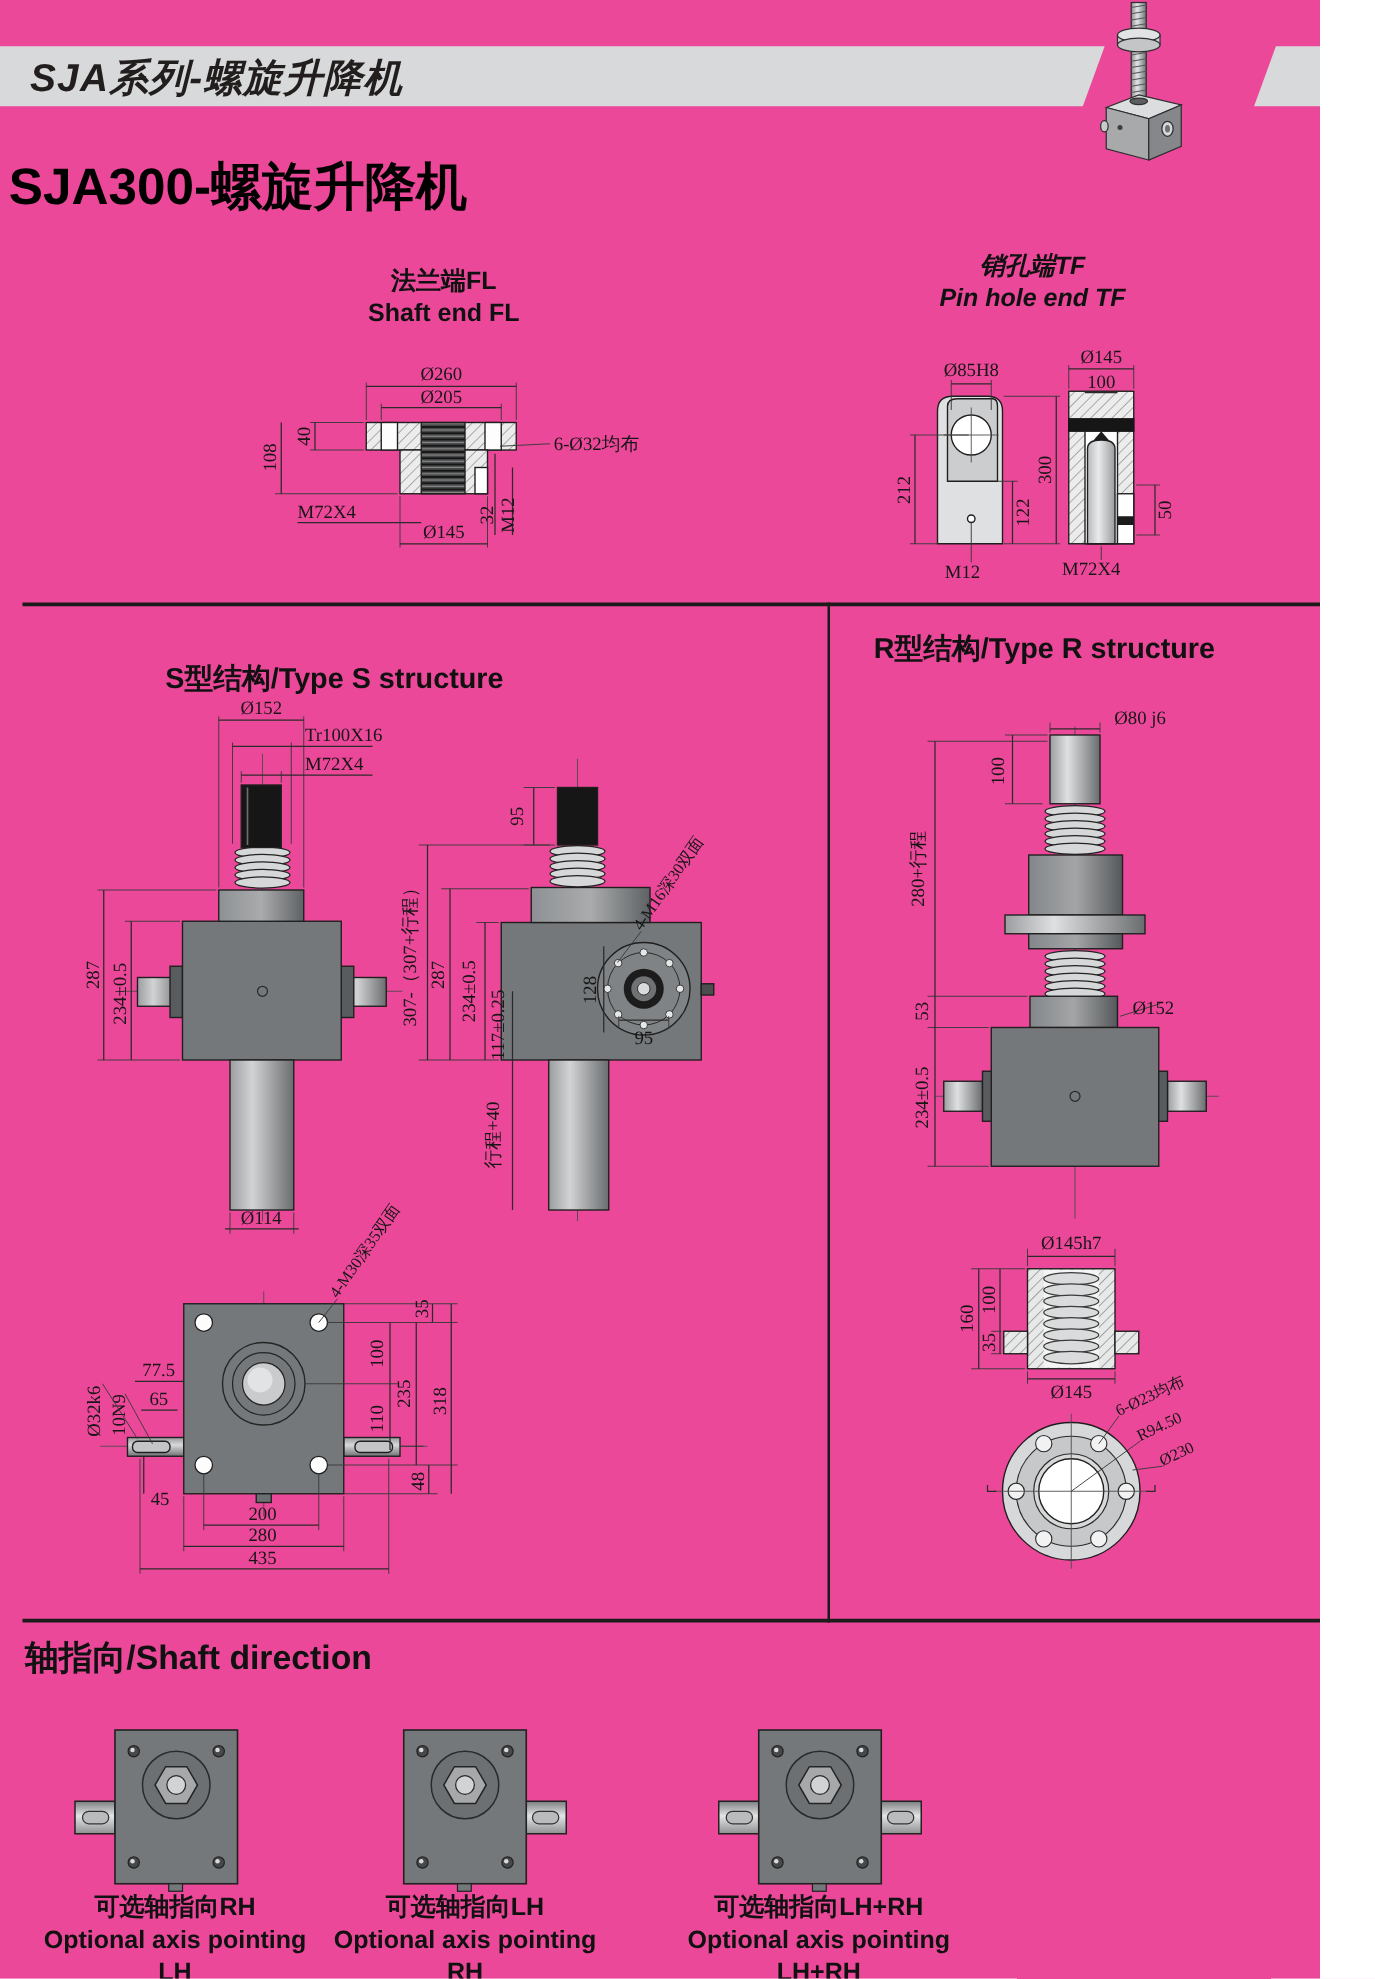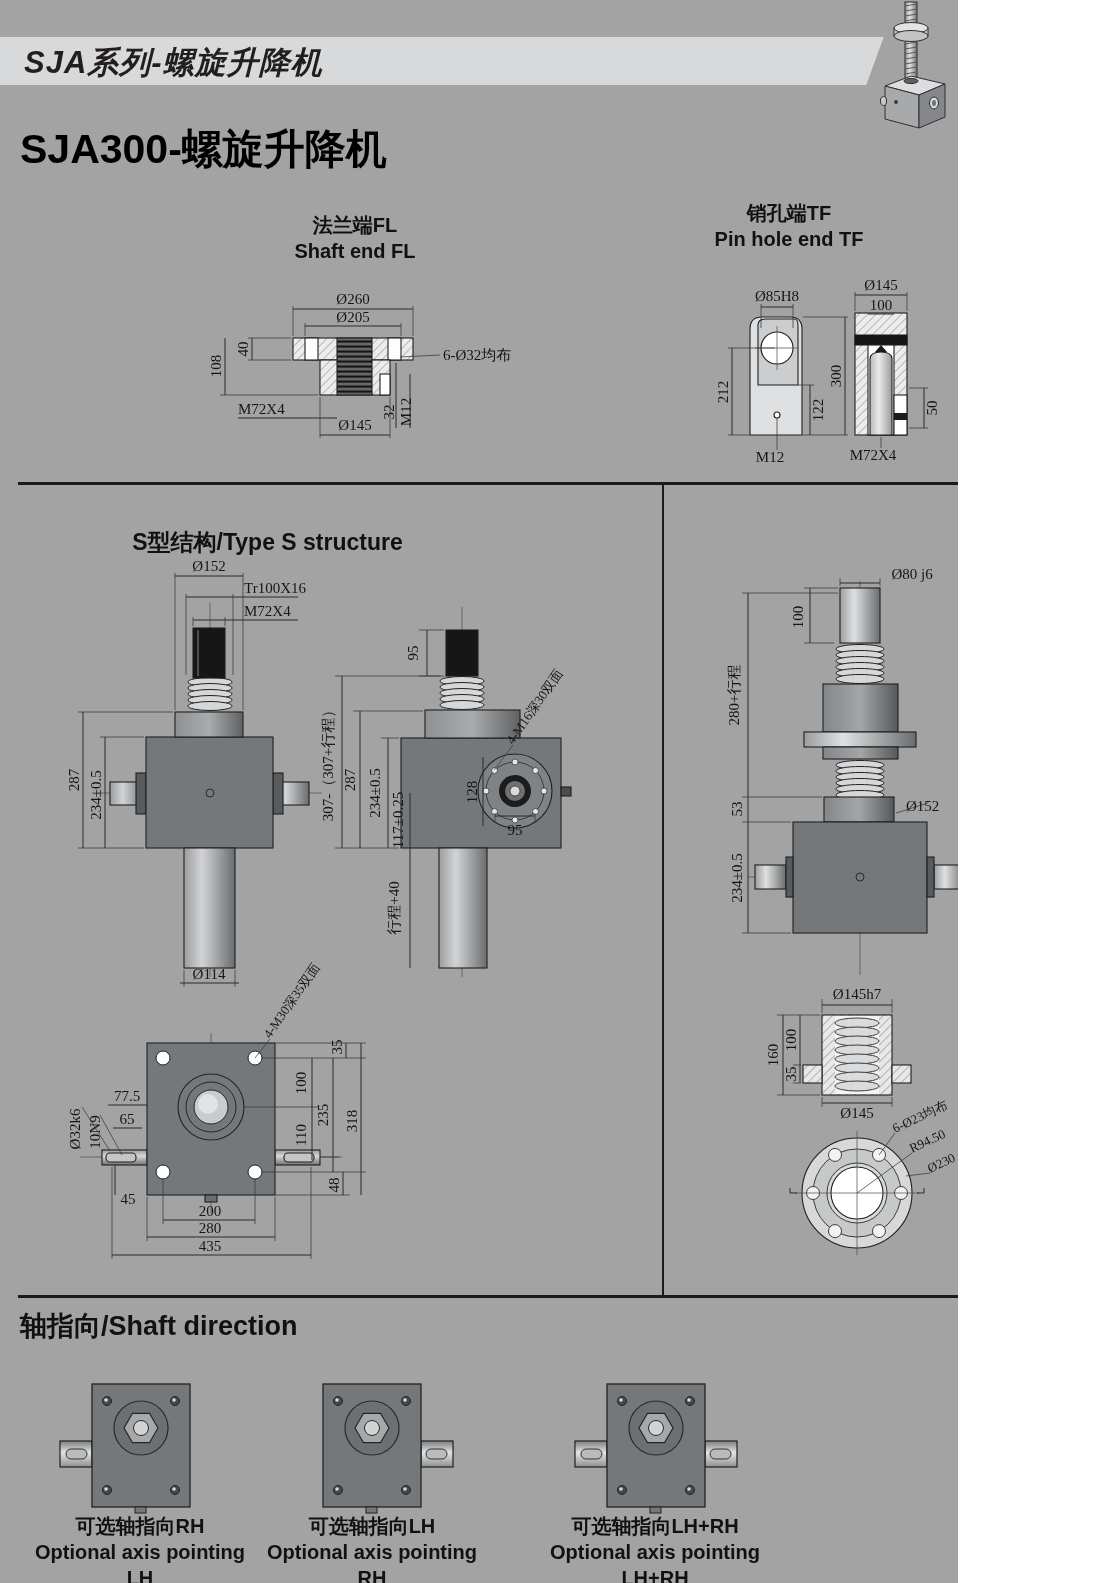--- a/index.html
+++ b/index.html
@@ -1,21 +1,21 @@
 <!DOCTYPE html>
 <html><head>
 <meta charset="utf-8">
 <style>
   html,body{margin:0;padding:0;background:#fff;}
-  #page{position:relative;width:958px;height:1583px;background:#a3a3a3;overflow:hidden;
+  #page{position:relative;width:1056px;height:1583px;background:#ec4899;overflow:hidden;
         font-family:"Liberation Sans",sans-serif;color:#111;}
   .band{position:absolute;height:48px;background:#d8d9da;transform:skewX(-20deg);}
   .series-title{position:absolute;left:24px;top:42px;font-size:31px;font-weight:800;
     font-style:italic;color:#221e1e;letter-spacing:1px;white-space:nowrap;}
-  .page-title{position:absolute;left:20px;top:122px;font-size:41px;font-weight:900;
+  .page-title{position:absolute;left:7px;top:122px;font-size:41px;font-weight:900;
     color:#000;letter-spacing:0;white-space:nowrap;}
   .sec-title{position:absolute;text-align:center;font-weight:800;line-height:26px;}
   .sec-title .zh{font-size:20px;}
   .sec-title .en{font-size:20px;}
   .box-title{position:absolute;text-align:center;font-size:23px;font-weight:800;white-space:nowrap;}
   .rule{position:absolute;left:18px;width:1064px;height:3px;background:#1b1b1b;}
   .vdiv{position:absolute;left:662px;top:482px;width:2px;height:816px;background:#1b1b1b;}
   .sd-title{position:absolute;left:20px;top:1308px;font-size:27px;font-weight:900;white-space:nowrap;}
   .caption{position:absolute;text-align:center;font-weight:600;line-height:26px;}
   .caption .zh{font-size:20px;}
@@ -75,21 +75,21 @@
       <ellipse cx="31.5" cy="99" rx="3" ry="4.5" fill="#c9cacc" stroke="#2f2f2f"></ellipse>
     </g>
   </svg>
 
   <div class="page-title">SJA300-螺旋升降机</div>
 
   <div class="sec-title" style="left:230px;top:212px;width:250px;">
     <div class="zh">法兰端FL</div>
     <div class="en">Shaft end FL</div>
   </div>
-  <div class="sec-title" style="left:664px;top:200px;width:250px;">
+  <div class="sec-title" style="left:701px;top:200px;width:250px;font-style:italic;">
     <div class="zh">销孔端TF</div>
     <div class="en">Pin hole end TF</div>
   </div>
 
   <svg style="left:200px;top:278px;" width="440" height="200" viewBox="0 0 440 200">
     <defs>
       <pattern id="fl-h" width="6" height="6" patternUnits="userSpaceOnUse" patternTransform="rotate(45)">
         <rect width="6" height="6" fill="#ececec"></rect>
         <line x1="0" y1="0" x2="0" y2="6" stroke="#8b8b8b" stroke-width="1.1"></line>
       </pattern>
@@ -192,20 +192,21 @@
     <text class="dim" transform="rotate(-90 243 146)" x="243" y="150" text-anchor="middle">50</text>
     <line class="xln" x1="191" y1="175" x2="191" y2="186"></line>
     <text class="dim" x="183" y="198" text-anchor="middle">M72X4</text>
   </svg>
 
   <div class="rule" style="top:482px;"></div>
   <div class="rule" style="top:1295px;"></div>
   <div class="vdiv"></div>
 
   <div class="box-title" style="left:100px;top:527px;width:335px;">S型结构/Type S structure</div>
+  <div class="box-title" style="left:668px;top:503px;width:335px;">R型结构/Type R structure</div>
 
   <svg style="left:30px;top:545px;" width="285" height="450" viewBox="0 0 285 450">
     <defs>
       <linearGradient id="s1-cyl" x1="0" x2="1" y1="0" y2="0">
         <stop offset="0" stop-color="#9b9da0"></stop>
           <stop offset=".35" stop-color="#d2d3d5"></stop>
           <stop offset="1" stop-color="#6a6d6f"></stop>
       </linearGradient>
       <linearGradient id="s1-bush" x1="0" x2="1" y1="0" y2="0">
         <stop offset="0" stop-color="#8e9193"></stop>

